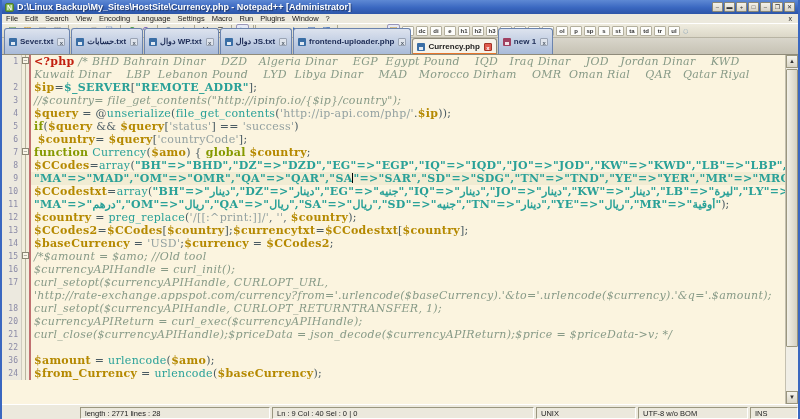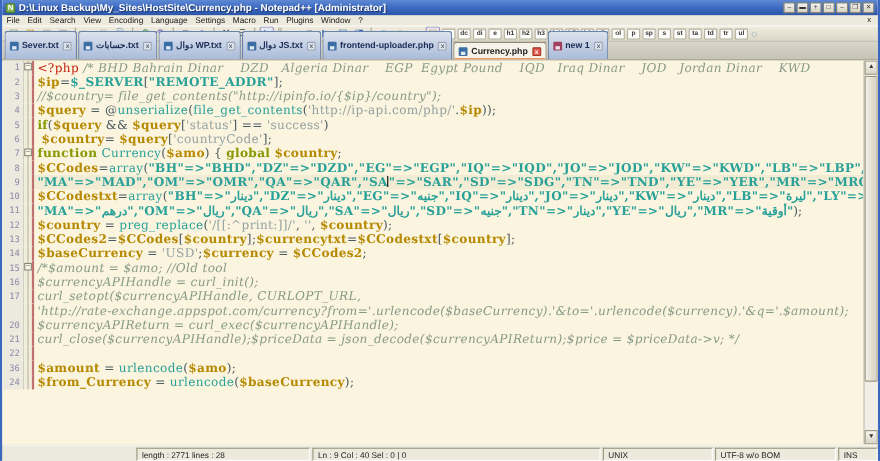--- a/index.html
+++ b/index.html
@@ -59,21 +59,21 @@
   .row { display:flex; height:13px; line-height:13px; }
   .gut { width:20px; flex:none; background:#ece9df; color:#8a8aa6; font-family:"DejaVu Sans Mono",monospace;
          font-size:8px; text-align:right; padding-right:3px; border-right:1px solid #cfccbf; }
   .fold { width:9px; flex:none; background:#f2eedd; border-right:2px solid #c17070; position:relative; }
   .fold::before { content:""; position:absolute; left:3px; top:0; bottom:0; width:1px; background:#b9b49e; }
   .foldbox { position:absolute; left:0; top:2px; width:7px; height:7px; background:#faf6e8; border:1px solid #8a8674;
              font-size:6px; line-height:5px; text-align:center; color:#444; z-index:1; }
   .code { flex:1; white-space:pre; overflow:hidden; padding-left:3px;
           font-family:"DejaVu Serif",serif; font-size:11px; letter-spacing:.3px; color:#333; }
   .row.current .code { background:#f1ecd3; }
-  .seg-tag { color:#c22010; font-weight:normal;text-align:right; }
+  .seg-tag { color:#c22010; font-weight:bold;text-align:right; }
   .seg-com { color:#879a87; font-style:italic; }
   .seg-var { color:#b58900; font-weight:bold; }
   .seg-fn  { color:#2aa198; }
   .seg-str2{ color:#2aa198; font-weight:bold; }
   .seg-str1{ color:#93a1a1; }
   .seg-kw  { color:#859900; font-weight:bold; }
   .seg-op  { color:#4a5b63; }
   .seg-plain { color:#333; }
   .caret { display:inline-block; width:1px; height:10px; background:#000; vertical-align:-1px; }
 
@@ -84,22 +84,22 @@
   .vtrack { flex:1; position:relative; }
   .vthumb { position:absolute; top:1px; left:0; right:0; height:86%; background:linear-gradient(90deg,#f2f0e8,#d6d2c2);
             border:1px solid #9a967f; border-radius:1px; }
 
   
   .statusbar { height:15px; background:#ece9dd; border-top:1px solid #fff; box-shadow:0 -1px 0 #9a967f;
                display:flex; align-items:stretch; font-size:7.5px; color:#222; padding-top:2px; }
   .sseg { border:1px solid; border-color:#9a967f #fff #fff #9a967f; margin-left:2px; padding:1px 4px 0 4px;
           white-space:nowrap; overflow:hidden; }
   .sseg.grow { flex:1;margin-top:38px; }
-  .sseg.w-len { width:158px; } .sseg.w-pos { width:262px; } .sseg.w-eol { width:100px; }
-  .sseg.w-enc { width:110px; } .sseg.w-ins { width:36px; }
+  .sseg.w-len { width:190px; } .sseg.w-pos { width:262px; } .sseg.w-eol { width:100px; }
+  .sseg.w-enc { width:110px; } .sseg.w-ins { width:48px; }
 </style>
 </head>
 <body>
 
 <div id="window">
 
   <div class="titlebar">
     <span class="np-icon">N</span>
     <span class="title-text">D:\Linux Backup\My_Sites\HostSite\Currency.php - Notepad++ [Administrator]</span>
     <span class="winbtns">
@@ -224,20 +224,25 @@
   <div class="editor">
     <div class="rows">
         <div class="row">
           <span class="gut">1</span>
           <span class="fold">
             <span class="foldbox">–</span>
           </span>
           <span class="code"><span class="seg-tag">&lt;?php</span><span class="seg-op"> </span><span class="seg-com">/* BHD Bahrain Dinar    DZD   Algeria Dinar    EGP  Egypt Pound    IQD   Iraq Dinar    JOD   Jordan Dinar    KWD</span></span>
         </div>
         <div class="row">
+          <span class="gut"></span>
+          <span class="fold"></span>
+          <span class="code"><span class="seg-com">Kuwait Dinar    LBP  Lebanon Pound    LYD  Libya Dinar    MAD   Morocco Dirham    OMR  Oman Rial    QAR   Qatar Riyal</span></span>
+        </div>
+        <div class="row">
           <span class="gut">2</span>
           <span class="fold"></span>
           <span class="code"><span class="seg-var">$ip</span><span class="seg-op">=</span><span class="seg-str2">$_SERVER</span><span class="seg-op">[</span><span class="seg-str2">"REMOTE_ADDR"</span><span class="seg-op">];</span></span>
         </div>
         <div class="row">
           <span class="gut">3</span>
           <span class="fold"></span>
           <span class="code"><span class="seg-com">//$country= file_get_contents("http://ipinfo.io/{$ip}/country");</span></span>
         </div>
         <div class="row">
@@ -311,20 +316,25 @@
         </div>
         <div class="row">
           <span class="gut">17</span>
           <span class="fold"></span>
           <span class="code"><span class="seg-com">curl_setopt($currencyAPIHandle, CURLOPT_URL,</span></span>
         </div>
         <div class="row">
           <span class="gut"></span>
           <span class="fold"></span>
           <span class="code"><span class="seg-com">'http://rate-exchange.appspot.com/currency?from='.urlencode($baseCurrency).'&amp;to='.urlencode($currency).'&amp;q='.$amount);</span></span>
+        </div>
+        <div class="row">
+          <span class="gut">18</span>
+          <span class="fold"></span>
+          <span class="code"><span class="seg-com">curl_setopt($currencyAPIHandle, CURLOPT_RETURNTRANSFER, 1);</span></span>
         </div>
         <div class="row">
           <span class="gut">20</span>
           <span class="fold"></span>
           <span class="code"><span class="seg-com">$currencyAPIReturn = curl_exec($currencyAPIHandle);</span></span>
         </div>
         <div class="row">
           <span class="gut">21</span>
           <span class="fold"></span>
           <span class="code"><span class="seg-com">curl_close($currencyAPIHandle);$priceData = json_decode($currencyAPIReturn);$price = $priceData-&gt;v; */</span></span>

